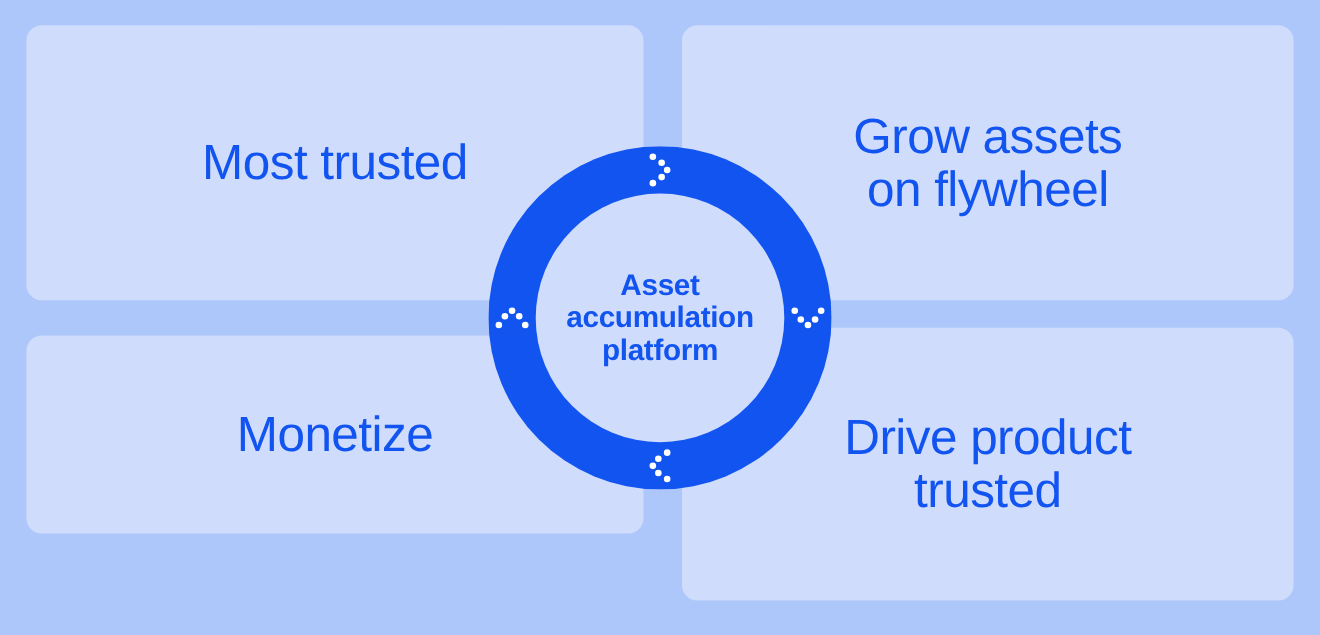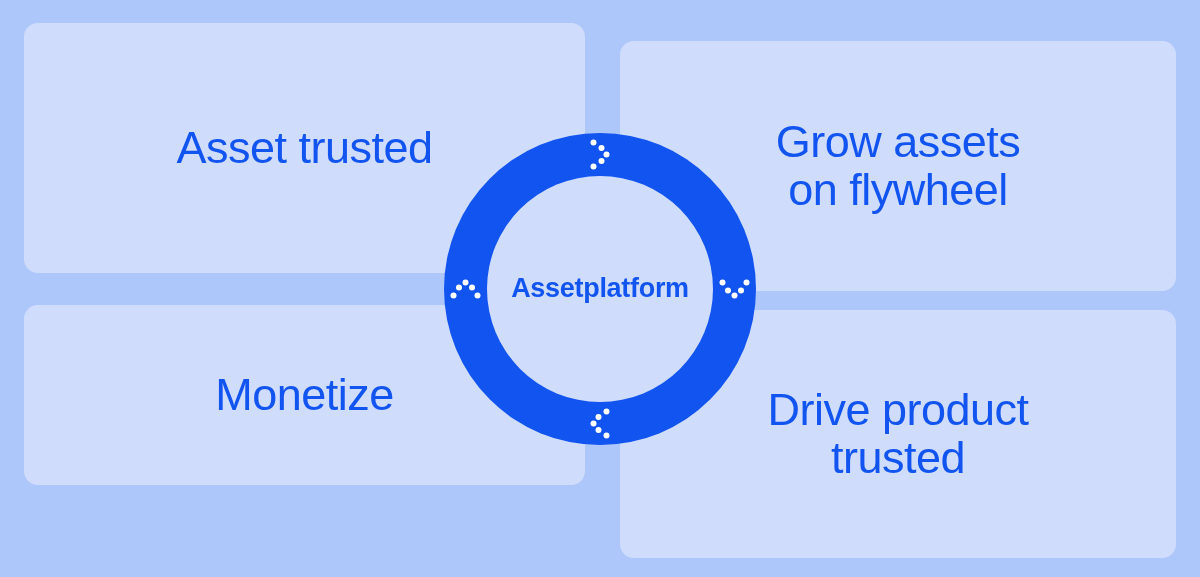--- a/index.html
+++ b/index.html
@@ -17,57 +17,57 @@
     overflow:hidden;
   }
   .card{
     position:absolute;
     background:var(--card);
     border-radius:14px;
     display:flex;align-items:center;justify-content:center;
     text-align:center;
   }
   .card-tl{left:24px;top:23px;width:561px;height:250px;}
-  .card-tr{left:620px;top:41px;width:556px;height:250px;}
+  .card-tr{left:620px;top:23px;width:556px;height:250px;}
   .card-bl{left:24px;top:305px;width:561px;height:180px;}
-  .card-br{left:620px;top:310px;width:556px;height:248px;}
+  .card-br{left:620px;top:298px;width:556px;height:248px;}
   .quad-label{
     color:var(--accent);
     font-size:45px;
     font-weight:500;
     line-height:1.07;
     letter-spacing:-0.5px;
   }
   .flywheel{
     position:absolute;left:444px;top:133px;width:312px;height:312px;
   }
   .flywheel svg{display:block;width:312px;height:312px;}
   .ring{fill:var(--accent);}
   .hub{fill:var(--card);}
   .dot{fill:var(--dots);}
   .center-text{
     position:absolute;inset:0;
-    display:flex;
+    display:flex;flex-direction:column;
     align-items:center;justify-content:center;
     text-align:center;
     color:var(--accent);
     font-size:27px;
     font-weight:700;
     line-height:1.08;
     letter-spacing:-0.3px;
   }
 </style>
 </head>
 <body>
 
 <div class="canvas">
 
   <div class="card card-tl">
     <div class="quad-label">
-      <div>Asset trusted</div>
+      <div>Most trusted</div>
     </div>
   </div>
 
   <div class="card card-tr">
     <div class="quad-label">
       <div>Grow assets</div>
       <div>on flywheel</div>
     </div>
   </div>
 
@@ -117,17 +117,18 @@
         <circle class="dot" cx="-6.5" cy="-12" r="3"></circle>
         <circle class="dot" cx="1.5" cy="-6.5" r="3"></circle>
         <circle class="dot" cx="6.5" cy="0" r="3"></circle>
         <circle class="dot" cx="1.5" cy="6.5" r="3"></circle>
         <circle class="dot" cx="-6.5" cy="12" r="3"></circle>
       </g>
     </svg>
 
     <div class="center-text">
       <div>Asset</div>
+      <div>accumulation</div>
       <div>platform</div>
     </div>
   </div>
 
 </div>
 
 </body></html>

